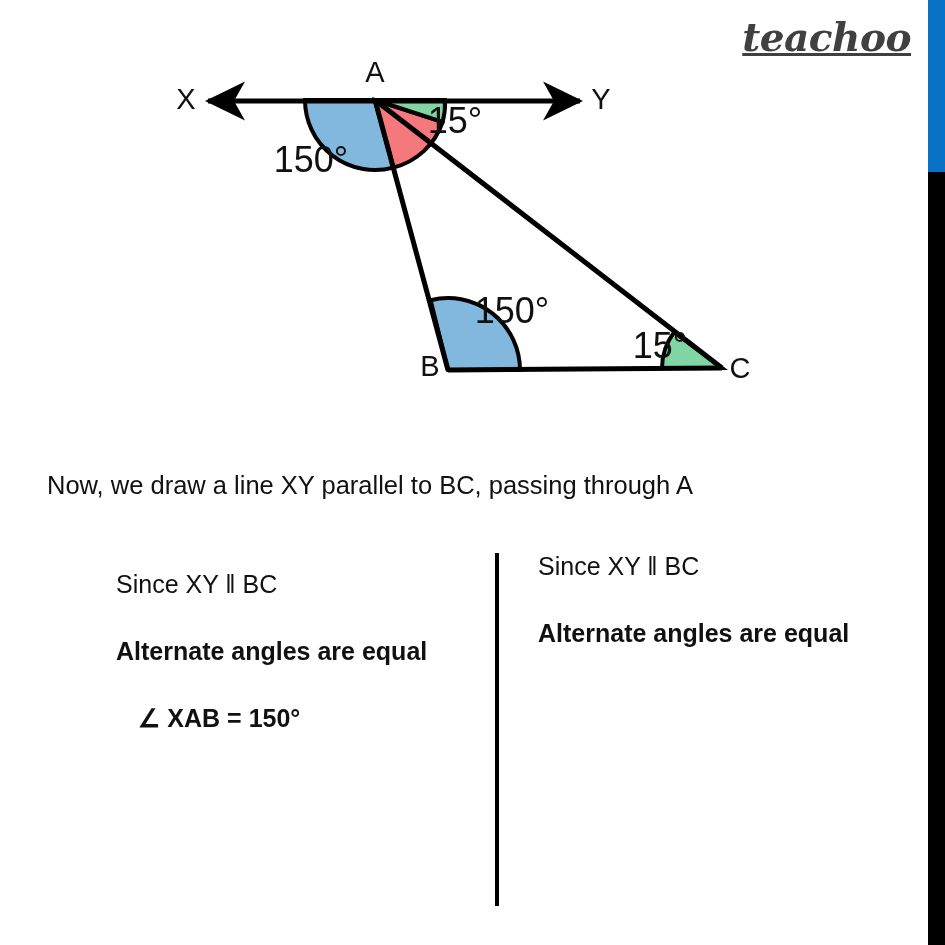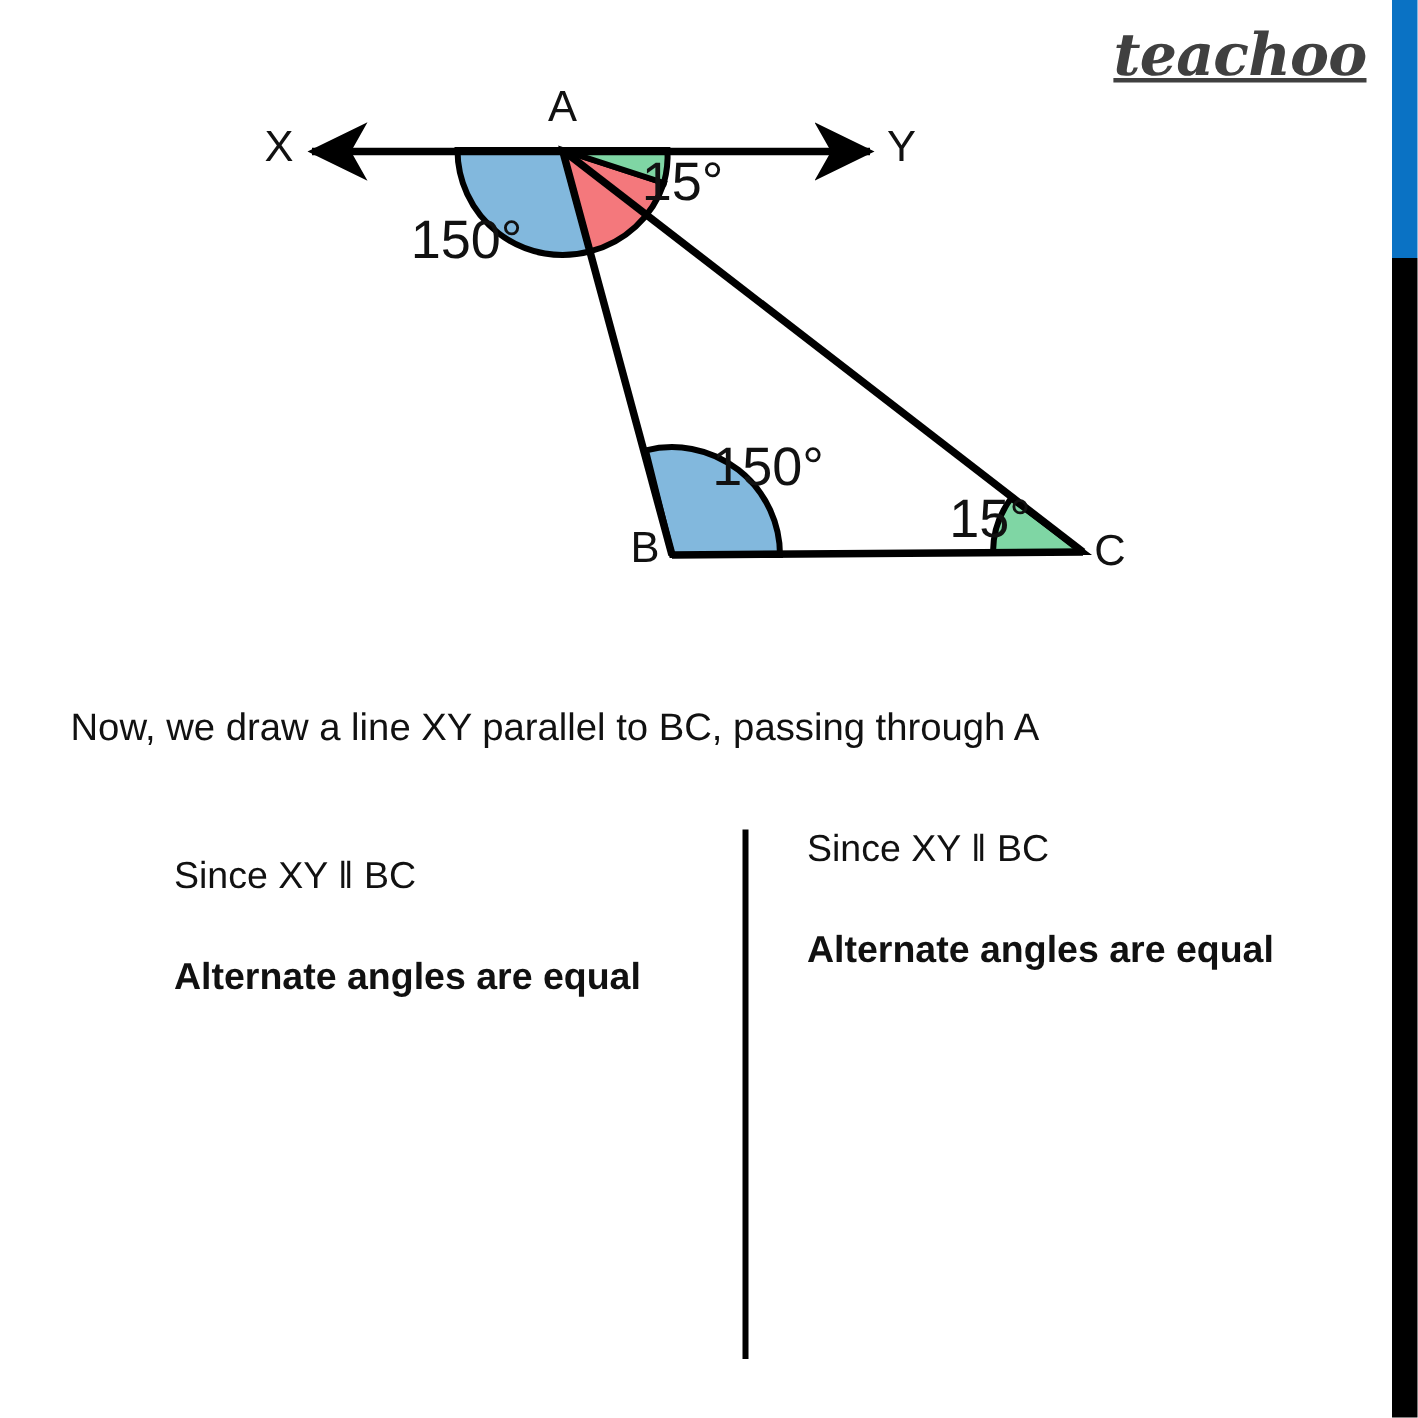--- a/index.html
+++ b/index.html
@@ -162,20 +162,21 @@
     <div class="fig-label ang" style="left:660px; top:346px;">15°</div>
   </div>
 
   <div class="caption">Now, we draw a line XY parallel to BC, passing through A</div>
 
   <div class="col-divider"></div>
 
   <div class="proof-col left">
     <div class="proof-line">Since XY ‖ BC</div>
     <div class="proof-line bold">Alternate angles are equal</div>
+    <div class="proof-line bold indent">∠ XAB = 150°</div>
   </div>
 
   <div class="proof-col right">
     <div class="proof-line">Since XY ‖ BC</div>
     <div class="proof-line bold">Alternate angles are equal</div>
   </div>
 
 </div>
 
 </body></html>

